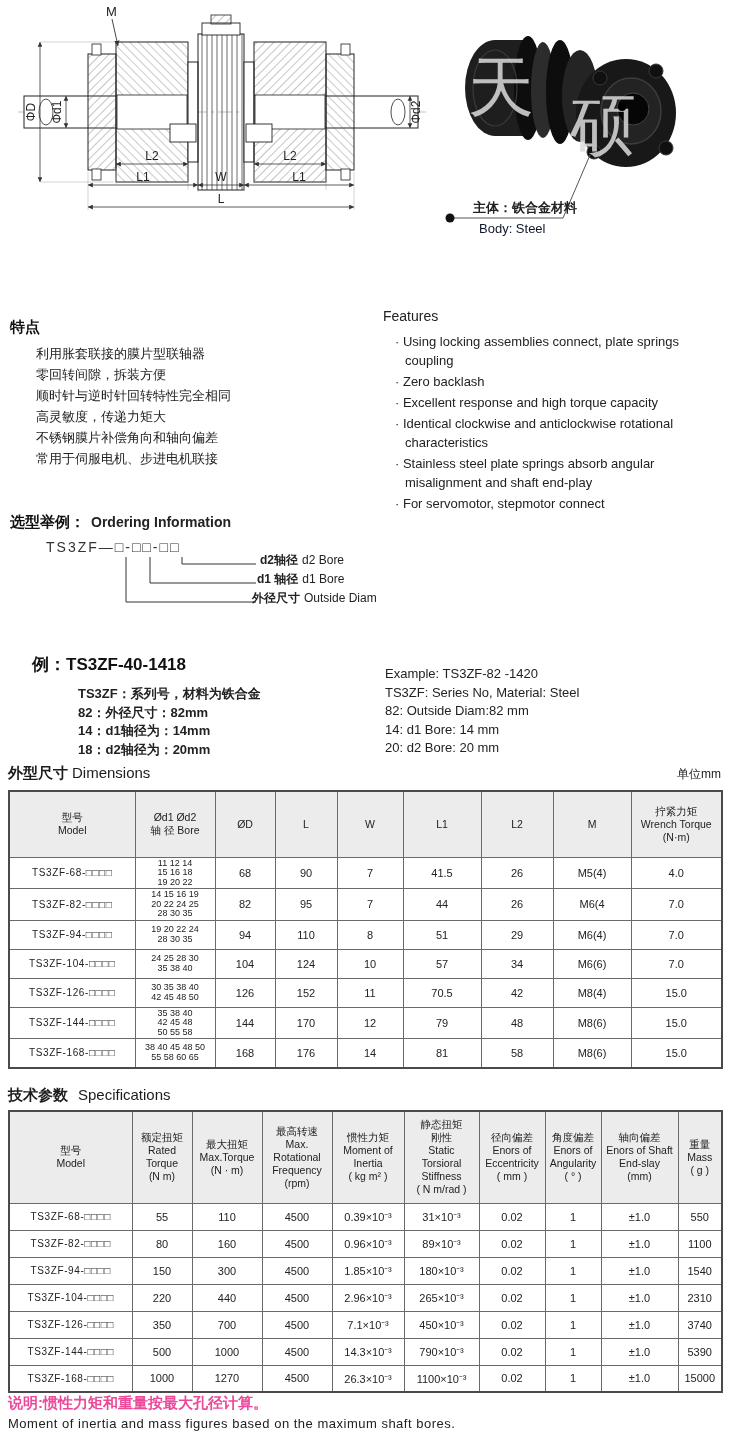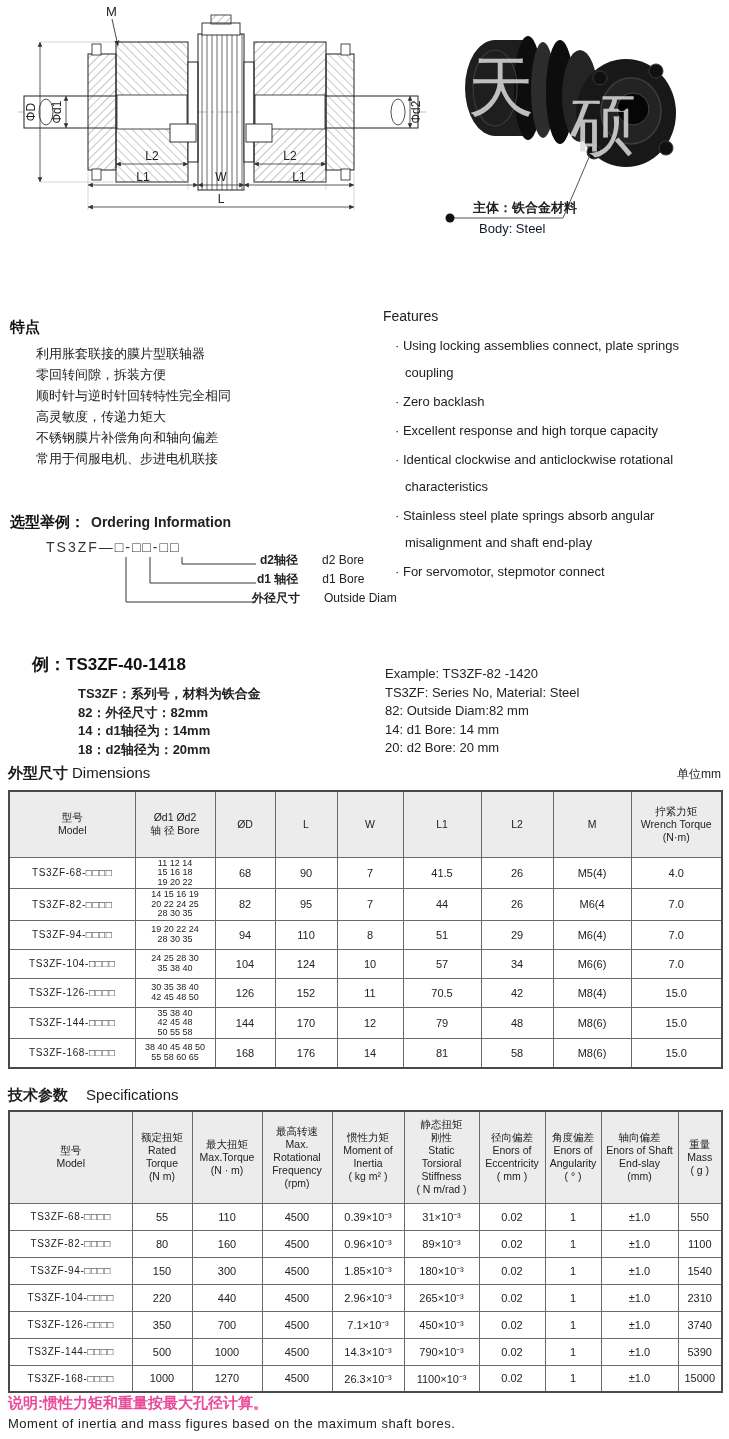--- a/index.html
+++ b/index.html
@@ -14,32 +14,32 @@
   .photo-label-en{position:absolute;left:479px;top:221px;font-size:13px;color:#0f172a;z-index:3;}
 
   
   .features-zh{position:absolute;left:10px;top:318px;width:360px;}
   .features-zh .title{font-size:15px;font-weight:bold;color:#111;}
   .features-zh .list{margin-top:6px;padding-left:26px;}
   .features-zh .list div{font-size:13px;line-height:21px;color:#222;}
   .features-en{position:absolute;left:383px;top:308px;width:342px;}
   .features-en .title{font-size:14px;color:#222;}
   .features-en .list{margin-top:8px;padding-left:10px;}
-  .features-en .list div{font-size:13px;line-height:27px;color:#222;padding-left:12px;text-indent:-10px;margin-bottom:2px;}
+  .features-en .list div{font-size:13px;line-height:19px;color:#222;padding-left:12px;text-indent:-10px;margin-bottom:2px;}
   .features-en .list div::before{content:"· ";}
 
   
   .ordering{position:absolute;left:10px;top:513px;width:430px;height:112px;}
   .ordering .title{font-size:15px;}
   .ordering .title .zh{font-weight:bold;color:#111;}
   .ordering .title .en{font-weight:bold;color:#222;font-size:14px;margin-left:6px;}
   .ordering .code{position:absolute;left:36px;top:26px;font-size:14px;letter-spacing:2px;color:#333;}
   .ordering svg{position:absolute;left:0;top:0;width:430px;height:112px;}
   .ord-label{position:absolute;font-size:12px;color:#222;white-space:nowrap;}
-  .ord-label .zh{font-weight:bold;margin-right:24px;}
+  .ord-label .zh{font-weight:bold;margin-right:4px;}
   .ord-d2{left:250px;top:39px;}
   .ord-d1{left:247px;top:58px;}
   .ord-od{left:242px;top:77px;text-align:right;}
 
   
   .example-zh{position:absolute;left:32px;top:653px;width:330px;}
   .example-zh .title{font-size:17px;font-weight:bold;color:#111;}
   .example-zh .list{margin-top:9px;padding-left:46px;}
   .example-zh .list div{font-size:13px;line-height:18.5px;color:#222;font-weight:bold;}
   .example-en{position:absolute;left:385px;top:665px;width:330px;}
@@ -60,21 +60,21 @@
   table.grid td:first-child{font-size:10px;letter-spacing:0.6px;}
 
   .dim-table{position:absolute;left:8px;top:790px;}
   .dim-table thead tr{height:66px;}
   .dim-table tbody tr{height:29px;}
   .dim-table tbody td:nth-child(2){font-size:9px;line-height:9.5px;}
   .dim-table th{font-size:11px;}
 
   .specs-title{position:absolute;left:8px;top:1086px;}
   .specs-title .zh{font-size:15px;font-weight:bold;}
-  .specs-title .en{font-size:15px;margin-left:18px;}
+  .specs-title .en{font-size:15px;margin-left:10px;}
   .spec-table{position:absolute;left:8px;top:1110px;}
   .spec-table thead tr{height:92px;}
   .spec-table tbody tr{height:27px;}
   .spec-table th{font-size:10px;line-height:12.5px;}
 
   
   .footer{position:absolute;left:8px;top:1394px;width:715px;}
   .footer .zh{font-size:15px;font-weight:bold;color:#ec4899;}
   .footer .en{font-size:13px;color:#222;margin-top:3px;letter-spacing:0.5px;}
 </style>

